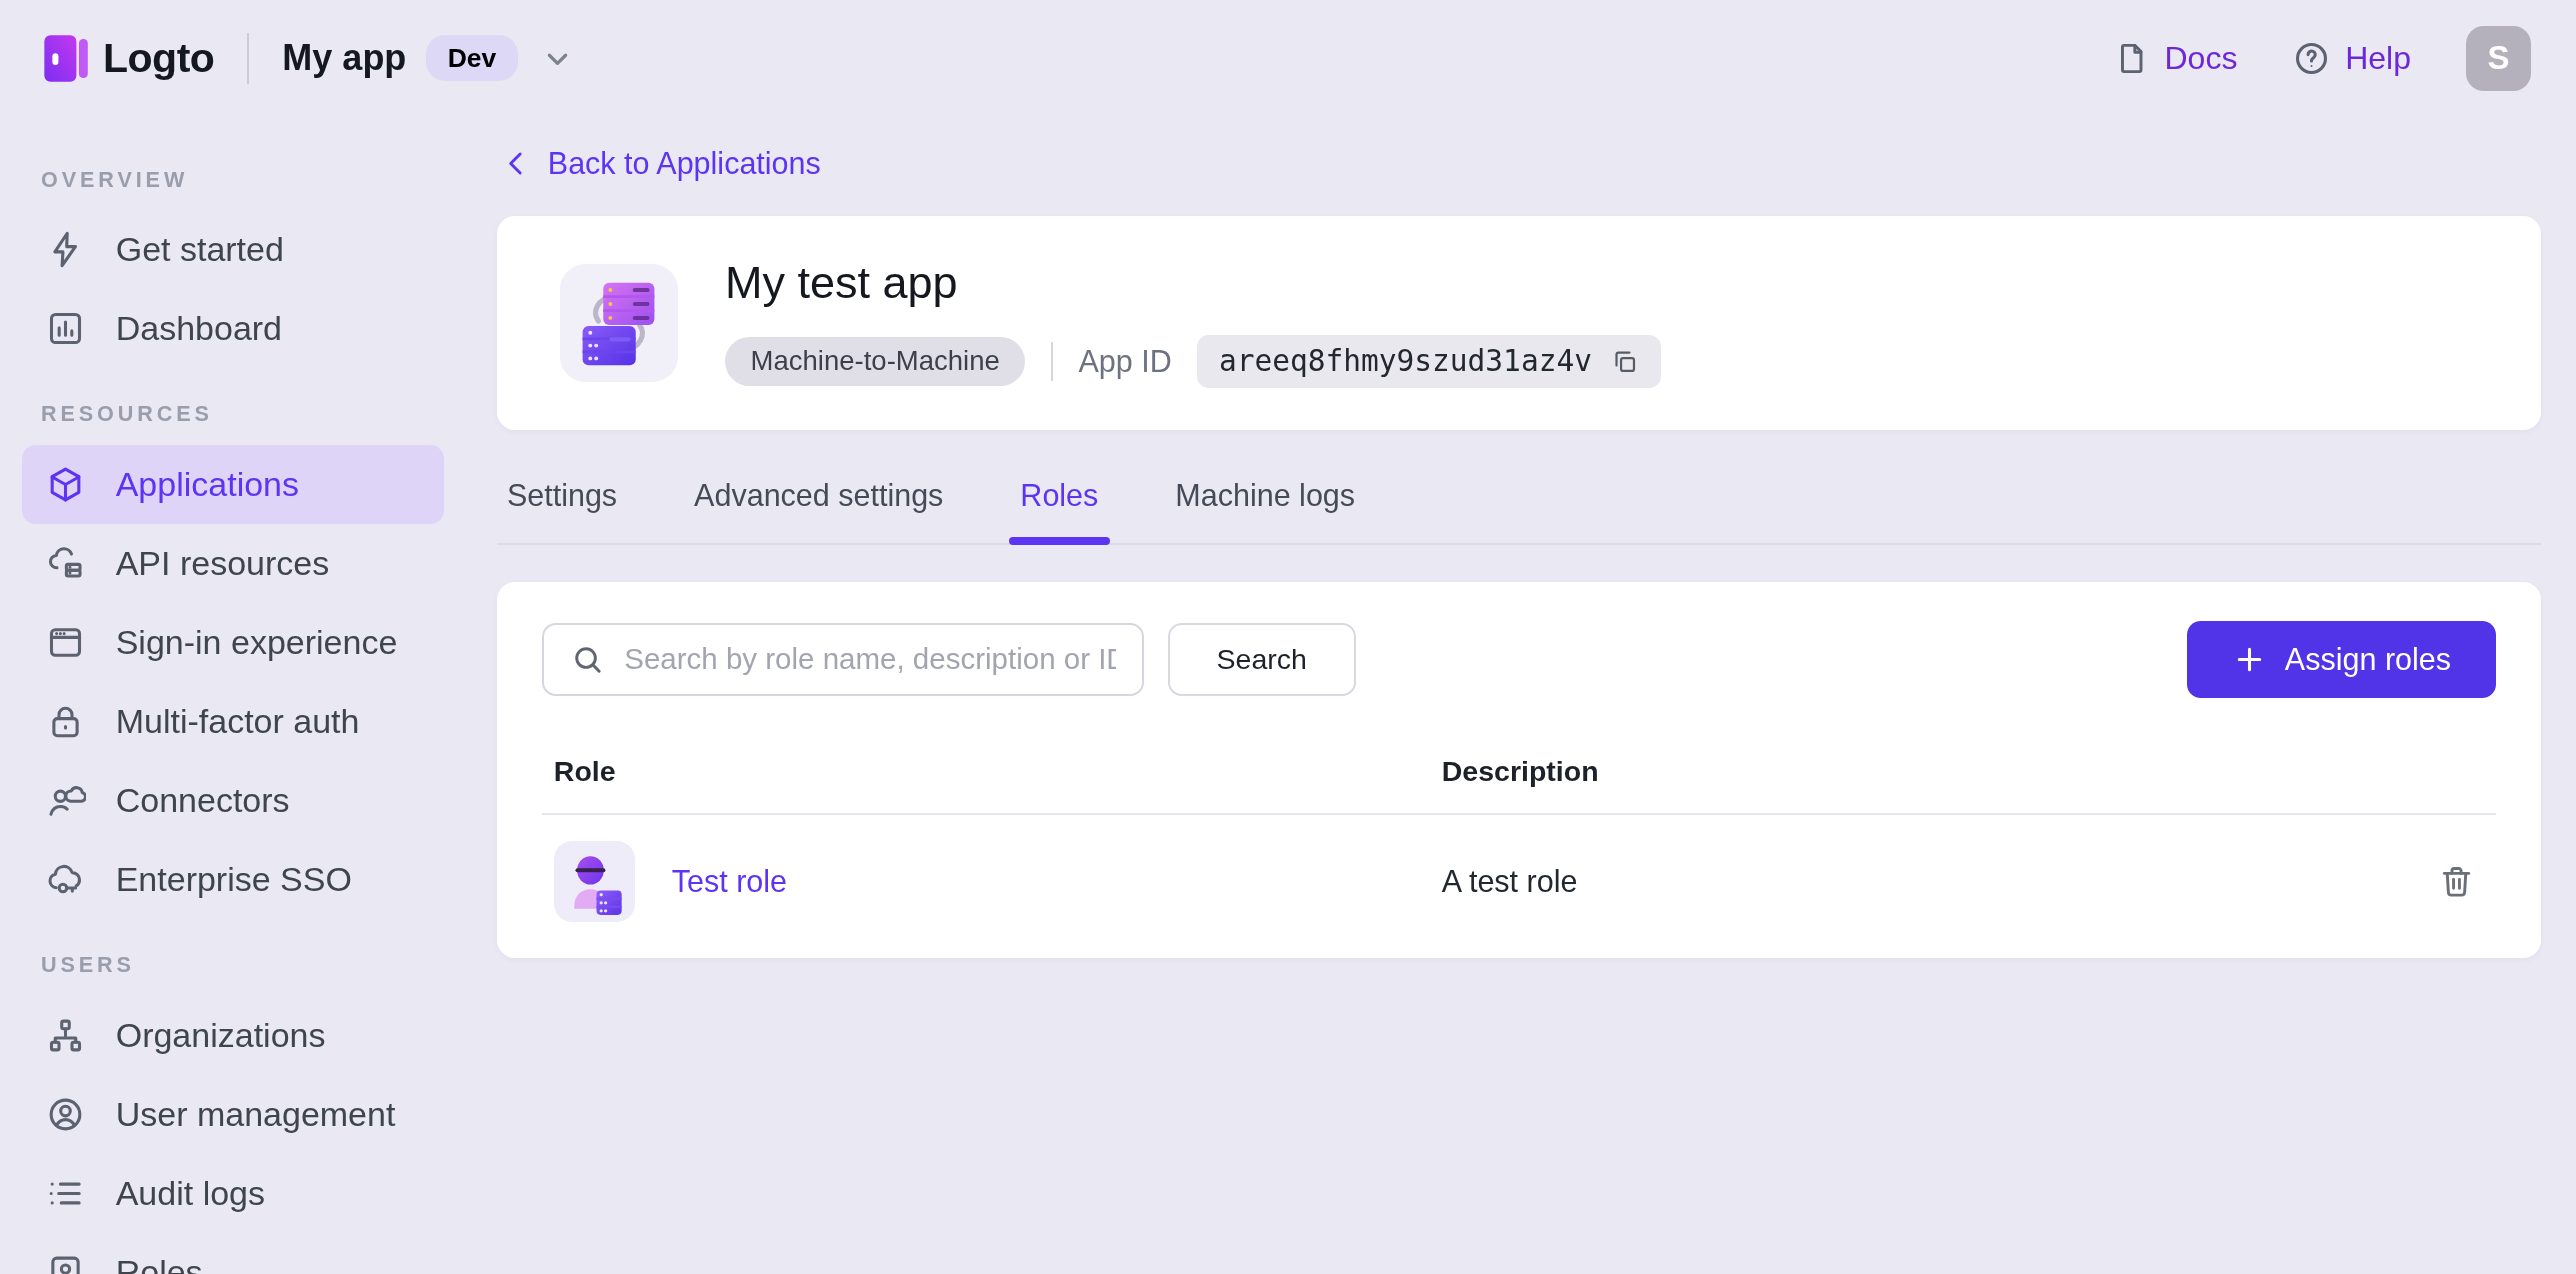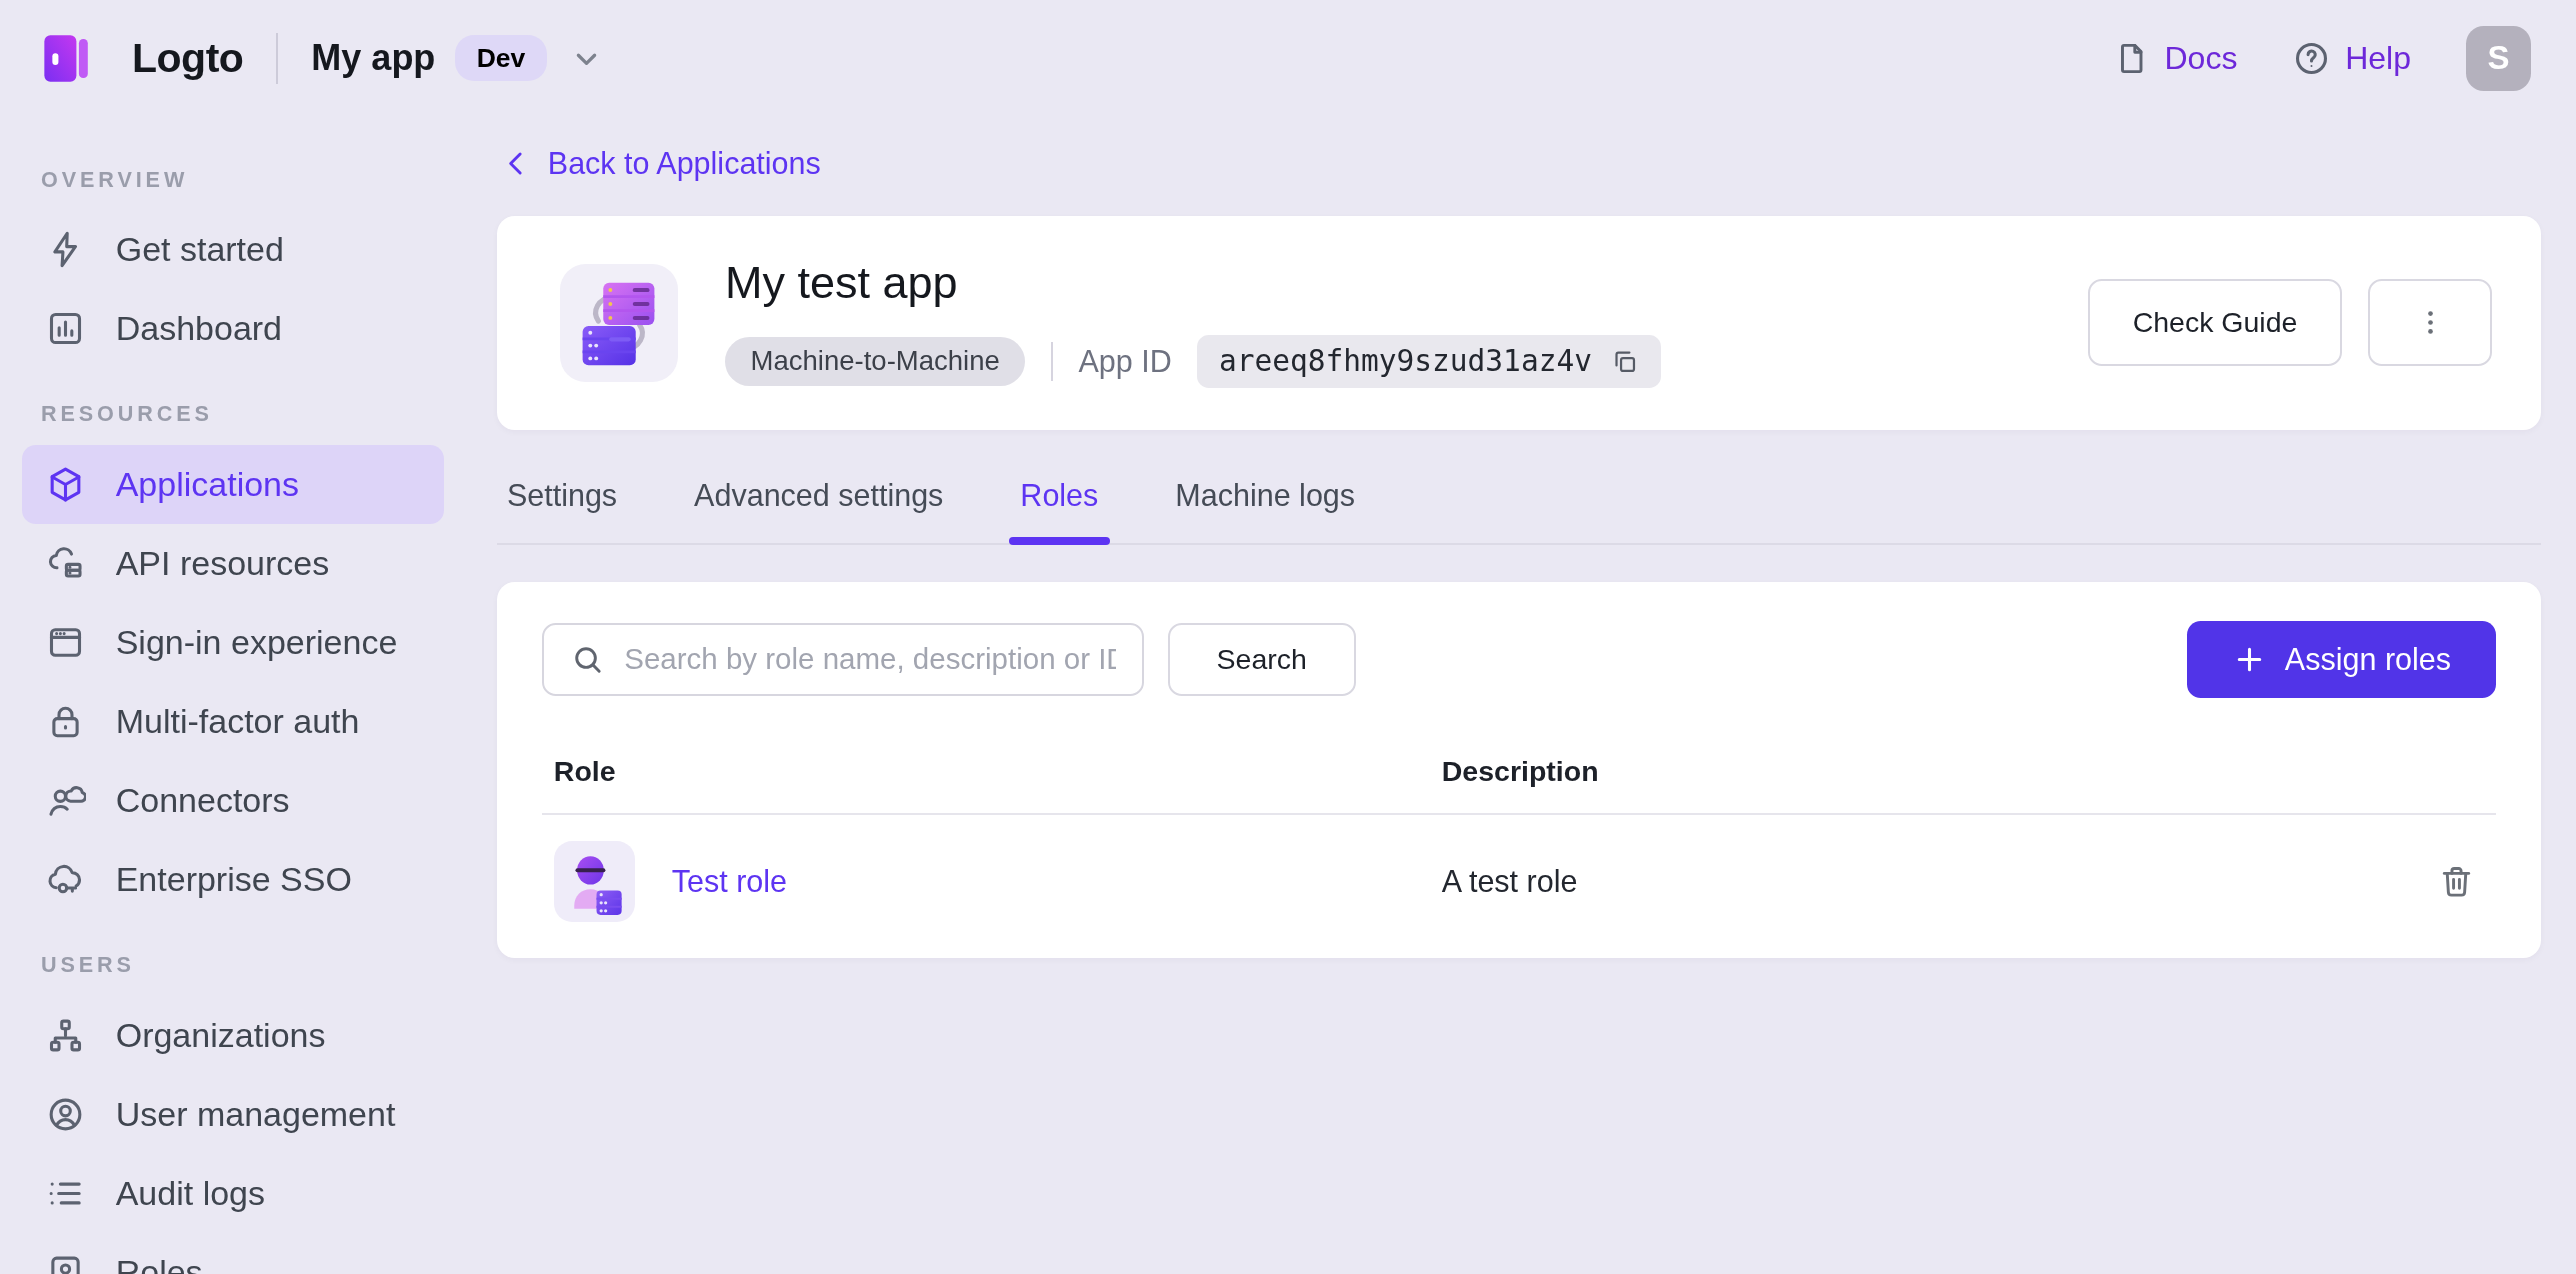--- a/index.html
+++ b/index.html
@@ -1,21 +1,21 @@
 <!DOCTYPE html>
 <html><head>
 <meta charset="utf-8">
 <style>
   * { margin:0; padding:0; box-sizing:border-box; }
   html,body { width:2576px; height:1274px; overflow:hidden;
     background:#eae8f3; font-family:"Liberation Sans", sans-serif; color:#20242c; }
 
   
   .topbar { height:116px; display:flex; align-items:center; padding:0 45px 0 39px; }
-  .brand { display:flex; align-items:center; gap:36px; }
+  .brand { display:flex; align-items:center; gap:7px; }
   .brand-name { font-size:41px; font-weight:700; letter-spacing:-0.5px; color:#15181e; }
   .topbar-divider { width:2px; height:51px; background:#cdcbd9; margin:0 33px; }
   .app-switch { display:flex; align-items:center; gap:19.7px; cursor:pointer; }
   .app-name { font-size:36px; font-weight:700; color:#15181e; }
   .env-badge { background:#ded8f7; color:#000000; font-size:26.5px; font-weight:600;
     padding:7.9px 21.6px; border-radius:19px; }
   .chev { color:#7d828d; display:flex; }
   .topbar-right { margin-left:auto; display:flex; align-items:center; gap:55px; }
   .top-link { display:flex; align-items:center; gap:13.8px; font-size:32px; color:#6d28d9; cursor:pointer; }
   .top-link svg { color:#5c6270; }
@@ -334,32 +334,20 @@
           <span class="appid-chip">
             <span>areeq8fhmy9szud31az4v</span>
             <span style="display:flex;">
               <svg width="29.5" height="29.5" viewBox="0 0 24 24" fill="none" stroke="currentColor" stroke-width="1.8" stroke-linecap="round" stroke-linejoin="round">
                   <rect x="9" y="9" width="10.5" height="10.5" rx="1.6"></rect>
                   <path d="M5.3 15V6a1.5 1.5 0 0 1 1.5-1.5h9"></path>
                 </svg>
             </span>
           </span>
         </div>
-      </div>
-      <div class="header-actions">
-        <button class="btn btn-guide">Check Guide</button>
-        <button class="btn btn-kebab">
-          <span style="display:flex;">
-            <svg width="33" height="33" viewBox="0 0 24 24" fill="currentColor">
-                <circle cx="12" cy="5.5" r="1.7"></circle>
-                <circle cx="12" cy="12" r="1.7"></circle>
-                <circle cx="12" cy="18.5" r="1.7"></circle>
-              </svg>
-          </span>
-        </button>
       </div>
     </div>
 
     
     <div class="tabs">
       <div class="tab">Settings</div>
       <div class="tab">Advanced settings</div>
       <div class="tab active">Roles</div>
       <div class="tab">Machine logs</div>
     </div>

